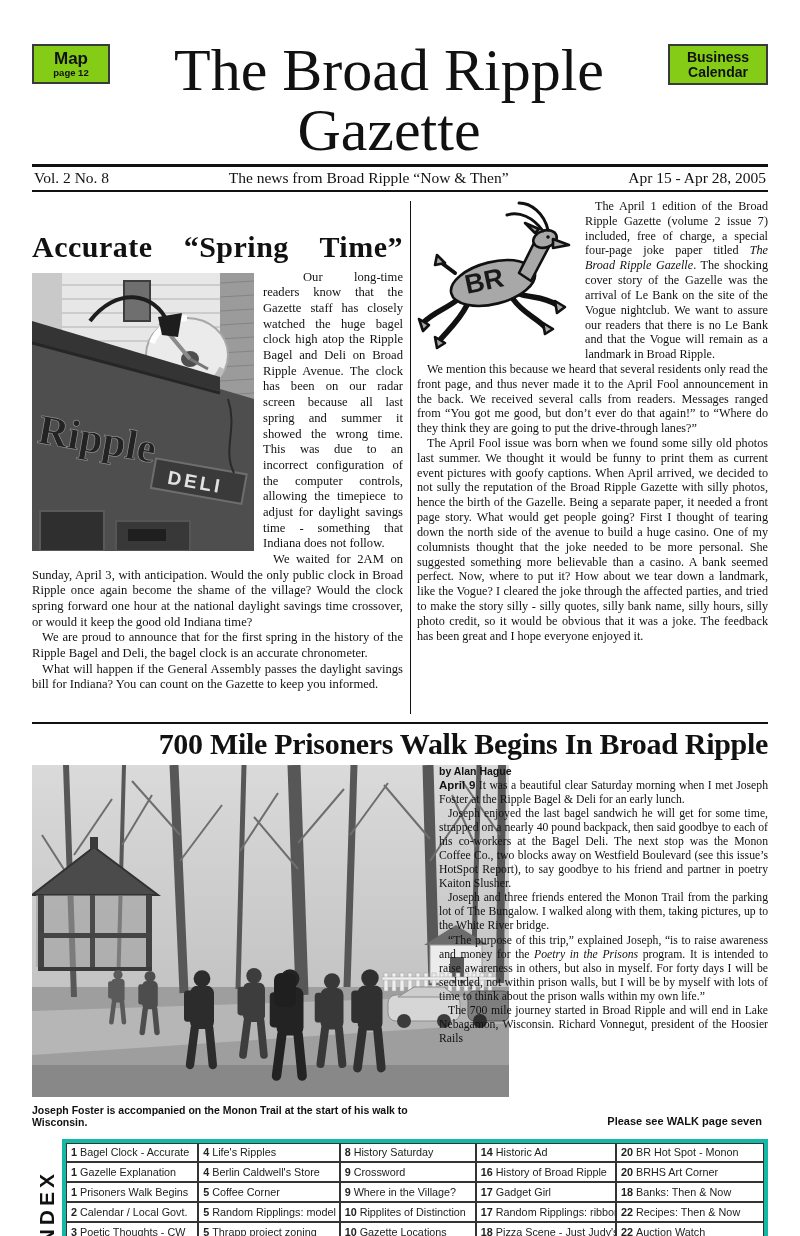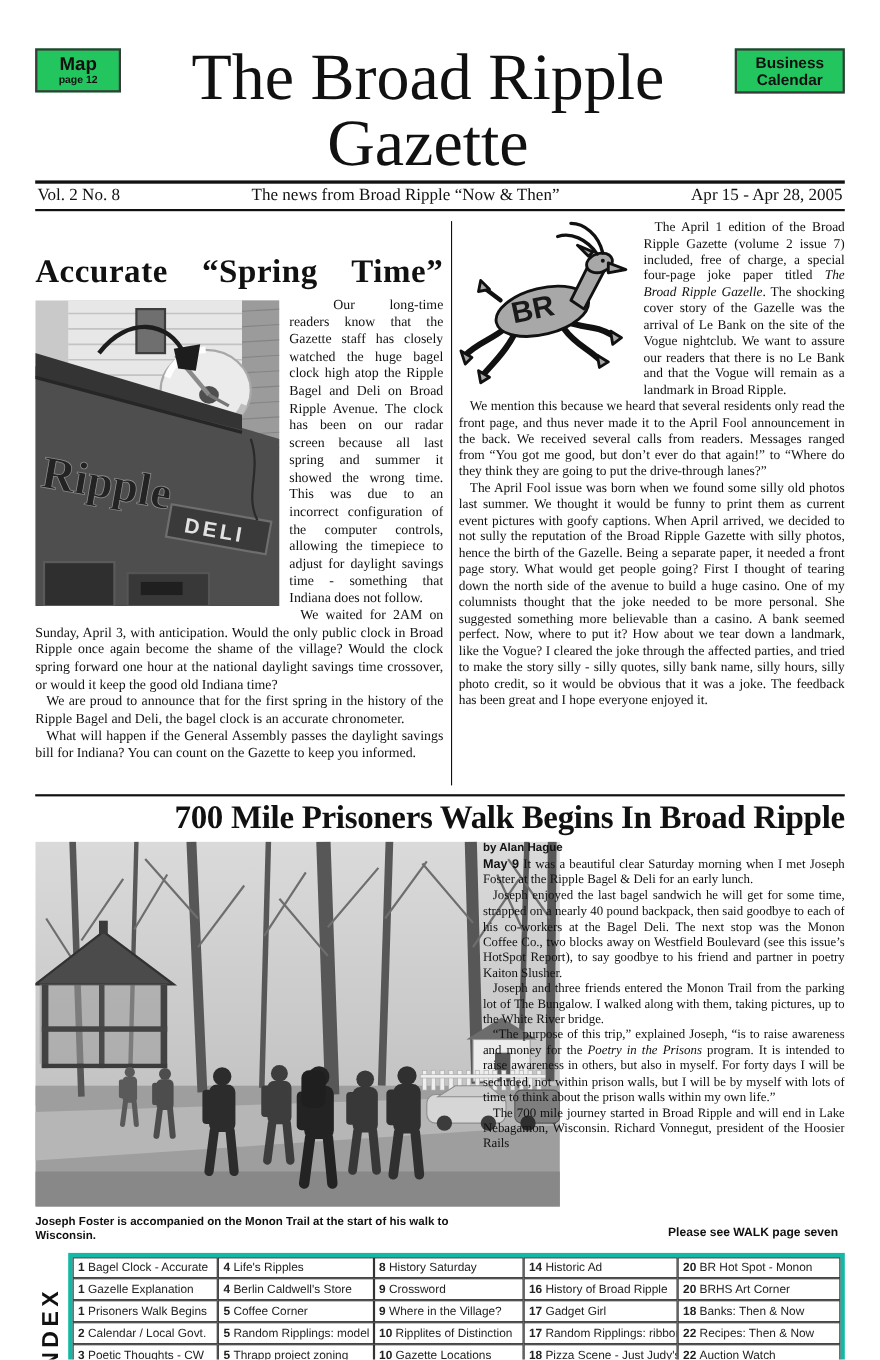--- a/index.html
+++ b/index.html
@@ -4,21 +4,21 @@
 <style>
   html,body{margin:0;padding:0;background:#fff;}
   body{
     width:800px;height:1236px;overflow:hidden;position:relative;
     color:#111;font-family:"Liberation Serif",serif;
     box-sizing:border-box;padding:44px 32px 8px 32px;
   }
   
   .masthead{display:flex;align-items:flex-start;}
   .badge{
-    background:#22c55e;border:2px solid #3a3a3a;text-align:center;
+    background:#84cc16;border:2px solid #3a3a3a;text-align:center;
     font-family:"Liberation Sans",sans-serif;font-weight:bold;line-height:1.05;
     padding:4px 6px;
   }
   .badge .big{font-size:17px;display:block;}
   .badge .small{font-size:9.5px;display:block;}
   .badge.map{width:62px;}
   .badge.biz{width:84px;font-size:14px;}
   .badge.biz .line{font-size:14px;display:block;}
   .paper-title{
     flex:1;text-align:center;font-size:60px;line-height:1.0;
@@ -325,21 +325,21 @@
       <use href="#fig" transform="translate(338,278) scale(1.25)" style="color:#303030"></use>
 
       <rect x="242" y="208" width="22" height="34" rx="7" fill="#1f1f1f"></rect>
     </svg>
     <div class="photo-caption">Joseph Foster is accompanied on the Monon Trail at the start of his walk to Wisconsin.</div>
   </div>
 
   <div class="walk-col">
     <div class="byline">by Alan Hague</div>
     <div class="walk-art">
-      <p class="lead"><span class="lead-in">May 9</span><span>  It was a beautiful clear Saturday morning when I met Joseph Foster at the Ripple Bagel &amp; Deli for an early lunch.</span></p>
+      <p class="lead"><span class="lead-in">April 9</span><span>  It was a beautiful clear Saturday morning when I met Joseph Foster at the Ripple Bagel &amp; Deli for an early lunch.</span></p>
       <p>Joseph enjoyed the last bagel sandwich he will get for some time, strapped on a nearly 40 pound backpack, then said goodbye to each of his co-workers at the Bagel Deli.  The next stop was the Monon Coffee Co., two blocks away on Westfield Boulevard (see this issue’s HotSpot Report), to say goodbye to his friend and partner in poetry Kaiton Slusher.</p>
       <p>Joseph and three friends entered the Monon Trail from the parking lot of The Bungalow.  I walked along with them, taking pictures, up to the White River bridge.</p>
       <p><span>“The purpose of this trip,” explained Joseph, “is to raise awareness and money for the </span><i>Poetry in the Prisons</i><span> program.  It is intended to raise awareness in others, but also in myself.  For forty days I will be secluded, not within prison walls, but I will be by myself with lots of time to think about the prison walls within my own life.”</span></p>
       <p>The 700 mile journey started in Broad Ripple and will end in Lake Nebagamon, Wisconsin.  Richard Vonnegut, president of the Hoosier Rails</p>
     </div>
     <div class="see-walk">Please see WALK page seven</div>
   </div>
 </div>
 
 <div class="index-section">

